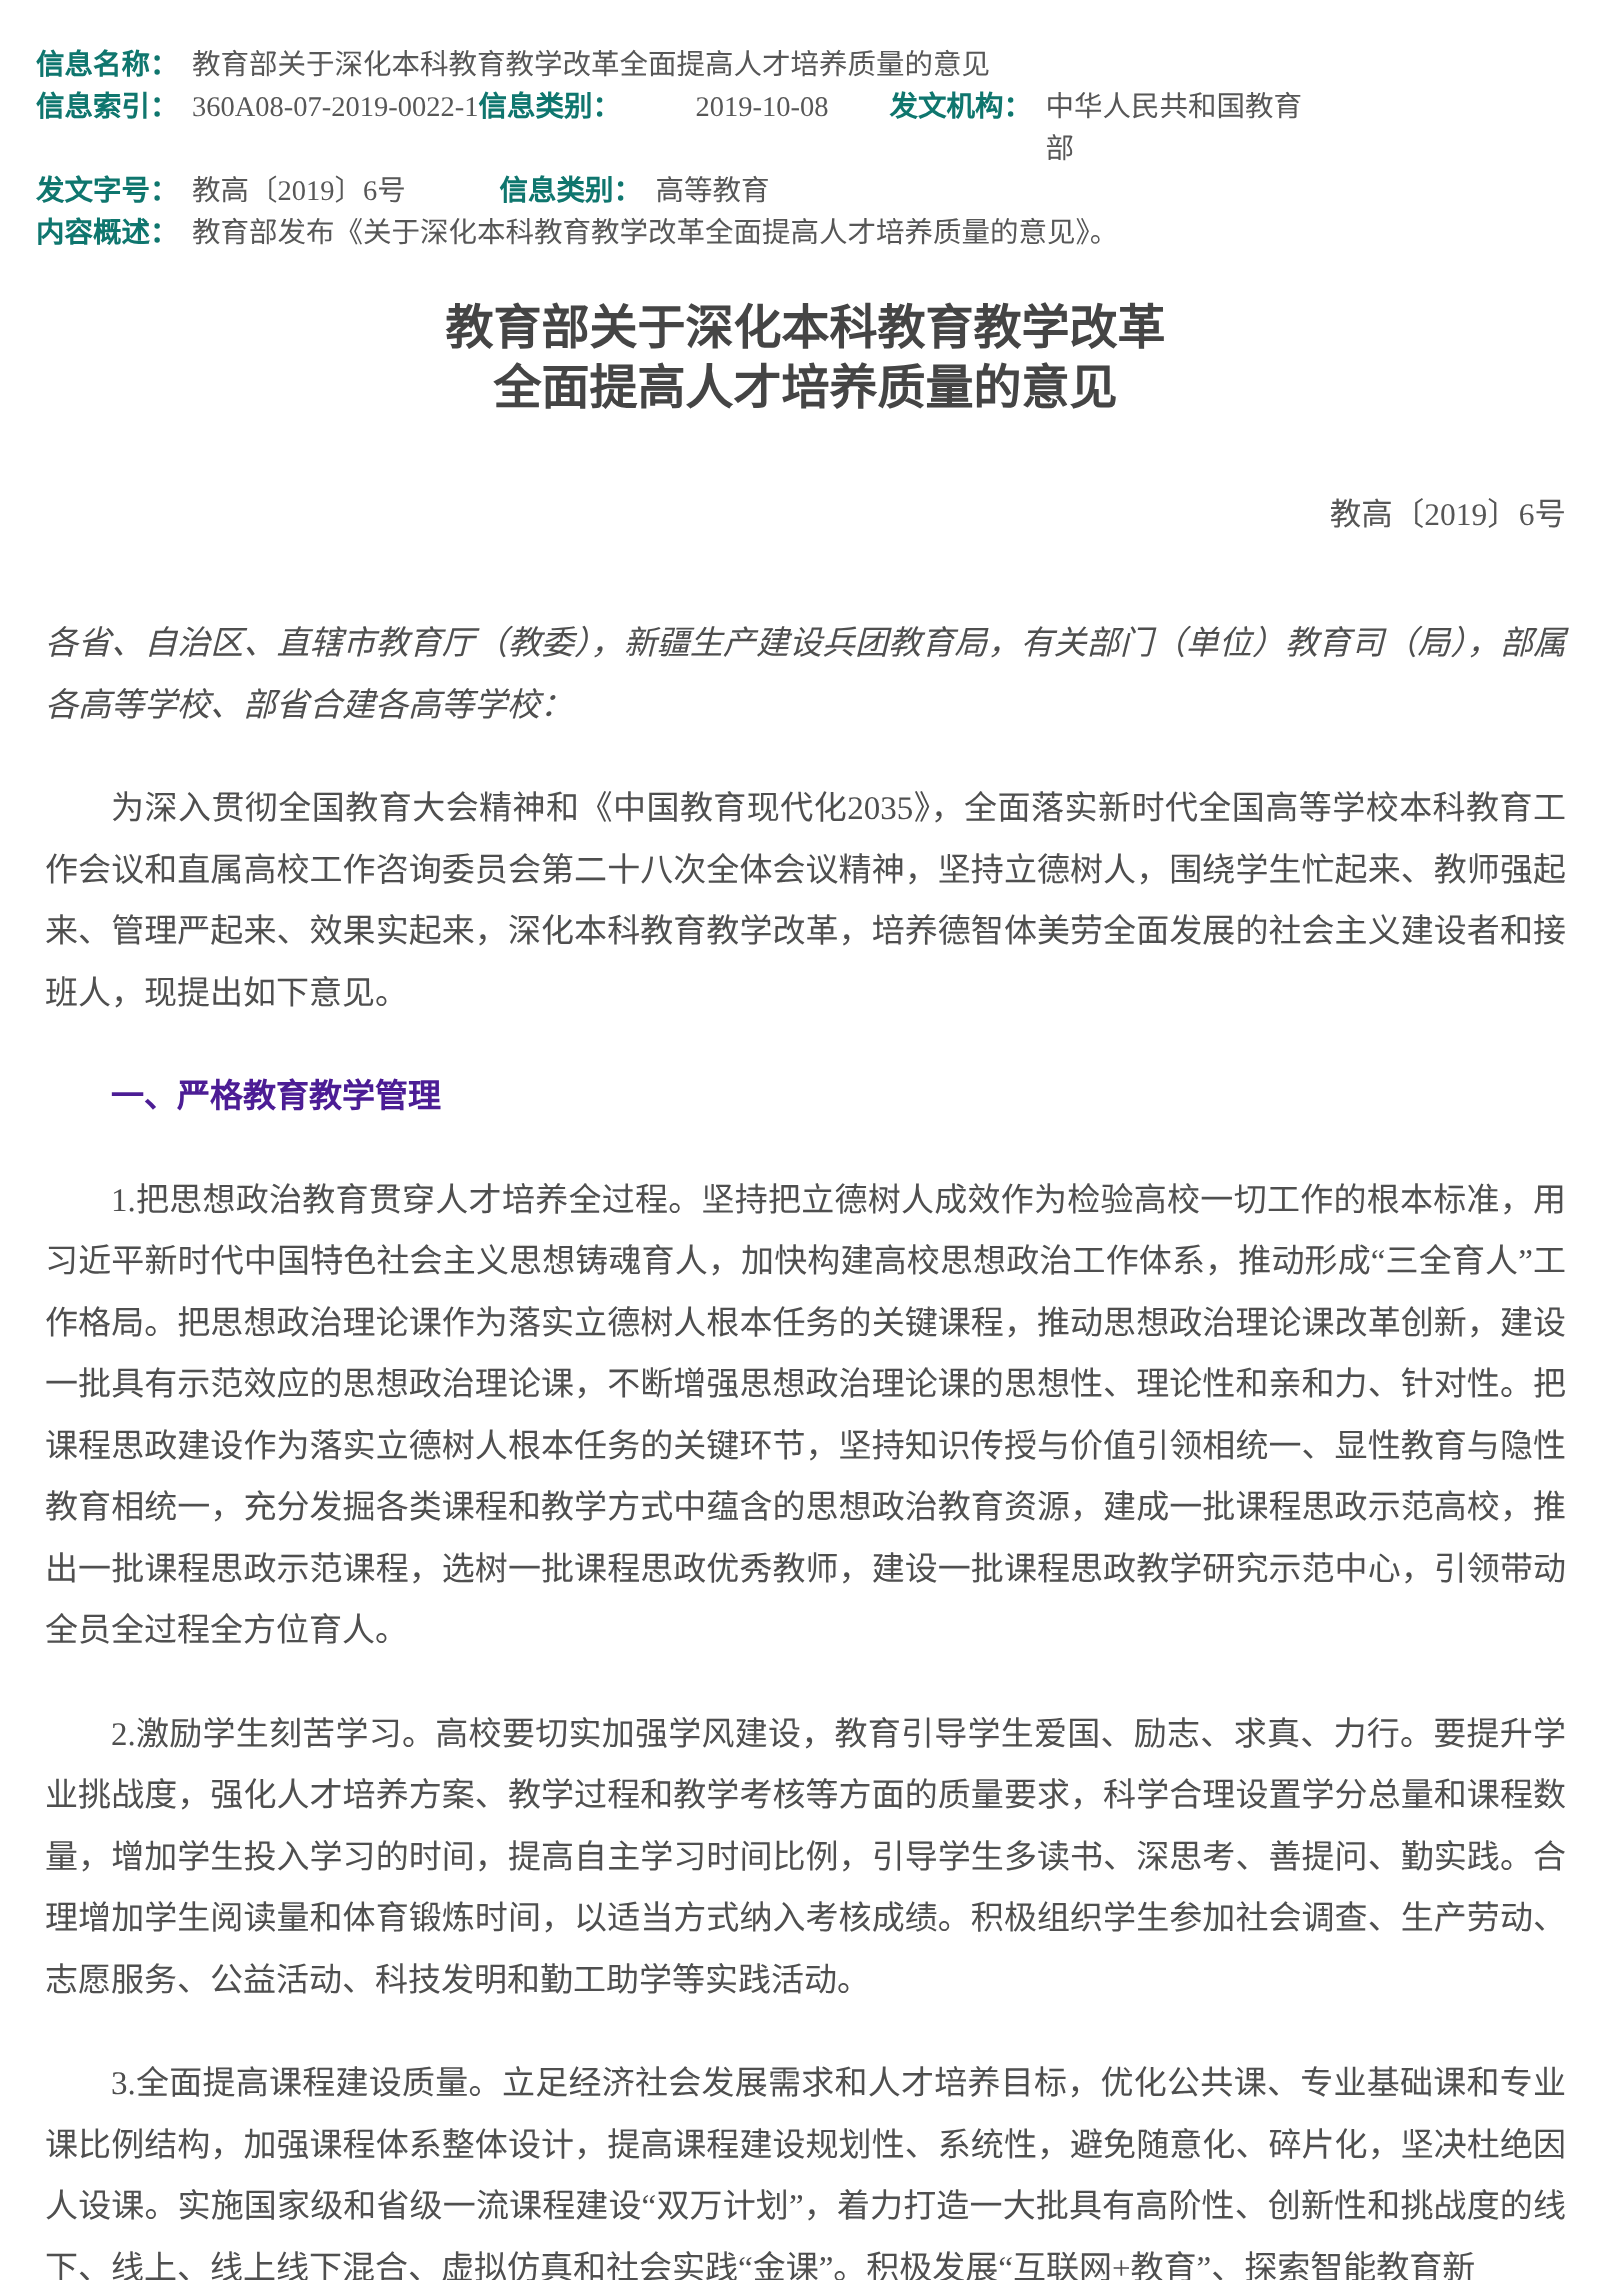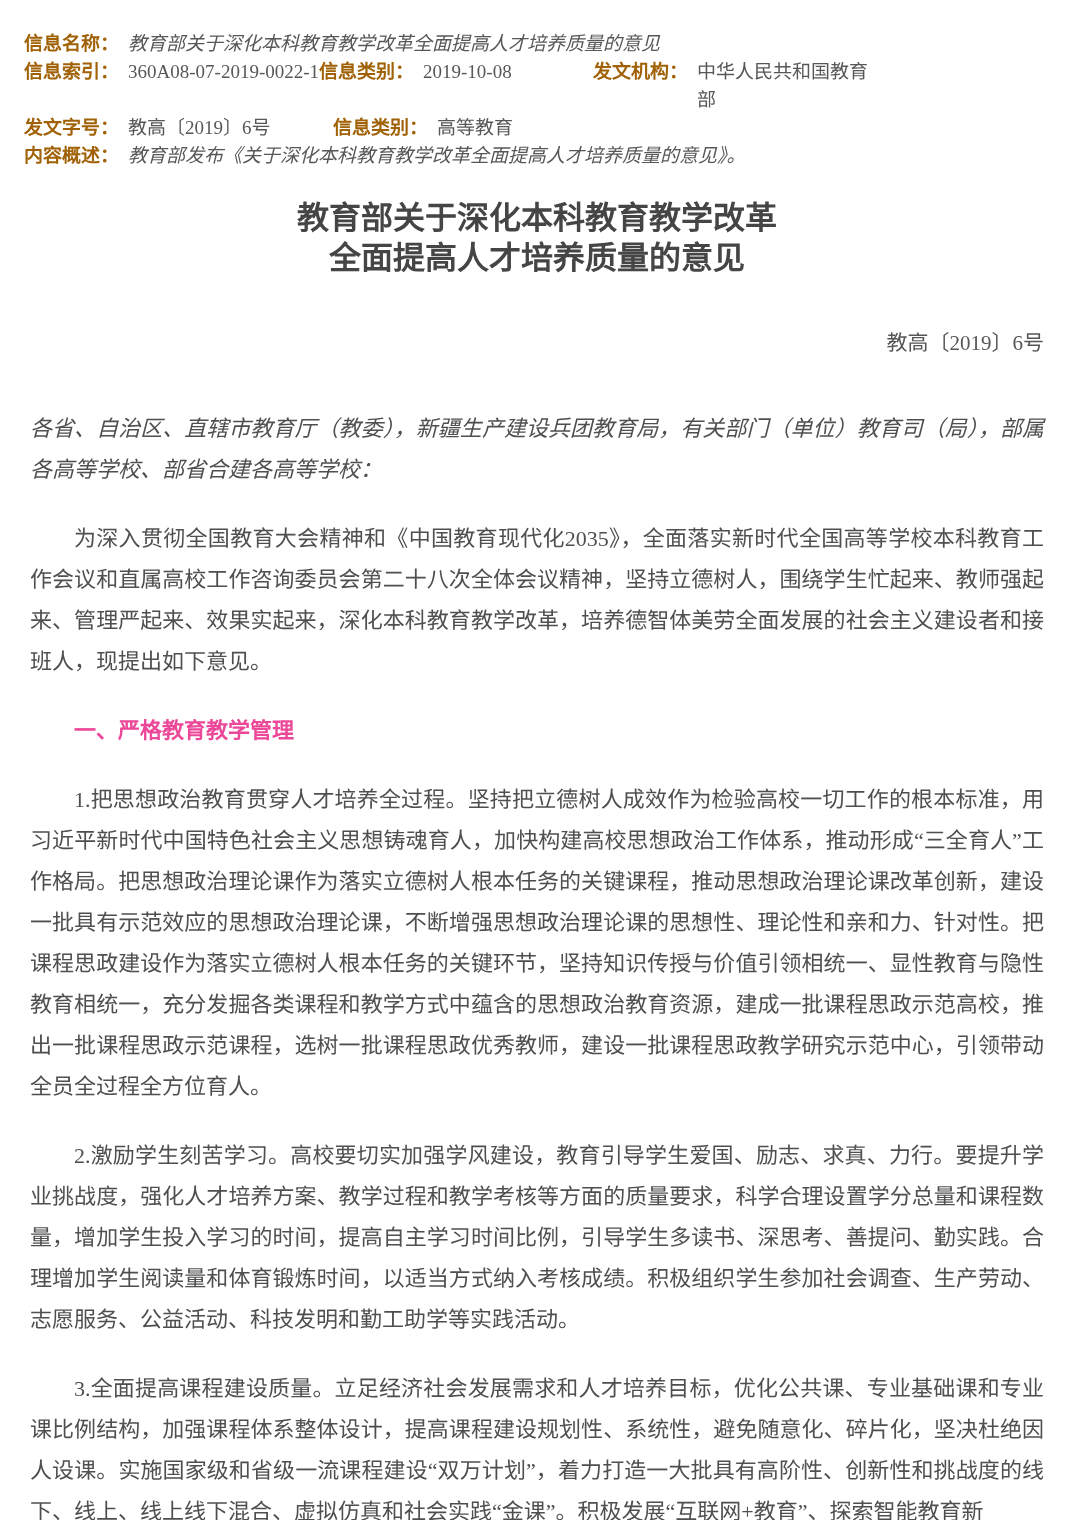--- a/index.html
+++ b/index.html
@@ -23,29 +23,29 @@
     font-size: 19px;
     line-height: 28px;
   }
   .meta-row {
     display: flex;
     align-items: flex-start;
   }
   .m-label {
     flex: 0 0 104px;
     font-weight: bold;
-    color: #a16207;
+    color: #0f766e;
     white-space: nowrap;
   }
   .m-val {
     color: #575757;
   }
-  .v-wide  { flex: 1 1 auto; font-style: italic; }
+  .v-wide  { flex: 1 1 auto; }
   .v-index { flex: 0 0 auto; white-space: nowrap; }
-  .v-date  { flex: 0 0 170px; }
+  .v-date  { flex: 0 0 170px; text-align: center; }
   .v-org   { flex: 0 0 178px; width: 178px; }
   .v-num   { flex: 0 0 205px; }
   .v-cat   { flex: 0 0 auto; }
 
   
   .doc-title {
     margin: 28px 0 0 0;
     text-align: center;
     font-size: 32px;
     line-height: 40px;
@@ -72,21 +72,21 @@
   .doc-body p {
     margin: 0 0 28px 0;
     text-indent: 2em;
   }
   .doc-body p.salutation {
     text-indent: 0;
     font-style: italic;
   }
   .doc-body p.section-heading {
     font-weight: bold;
-    color: #ec4899;
+    color: #4c1d95;
   }
 </style>
 </head>
 <body>
 
 <div class="page">
 
   <div class="meta">
 
     <div class="meta-row">

